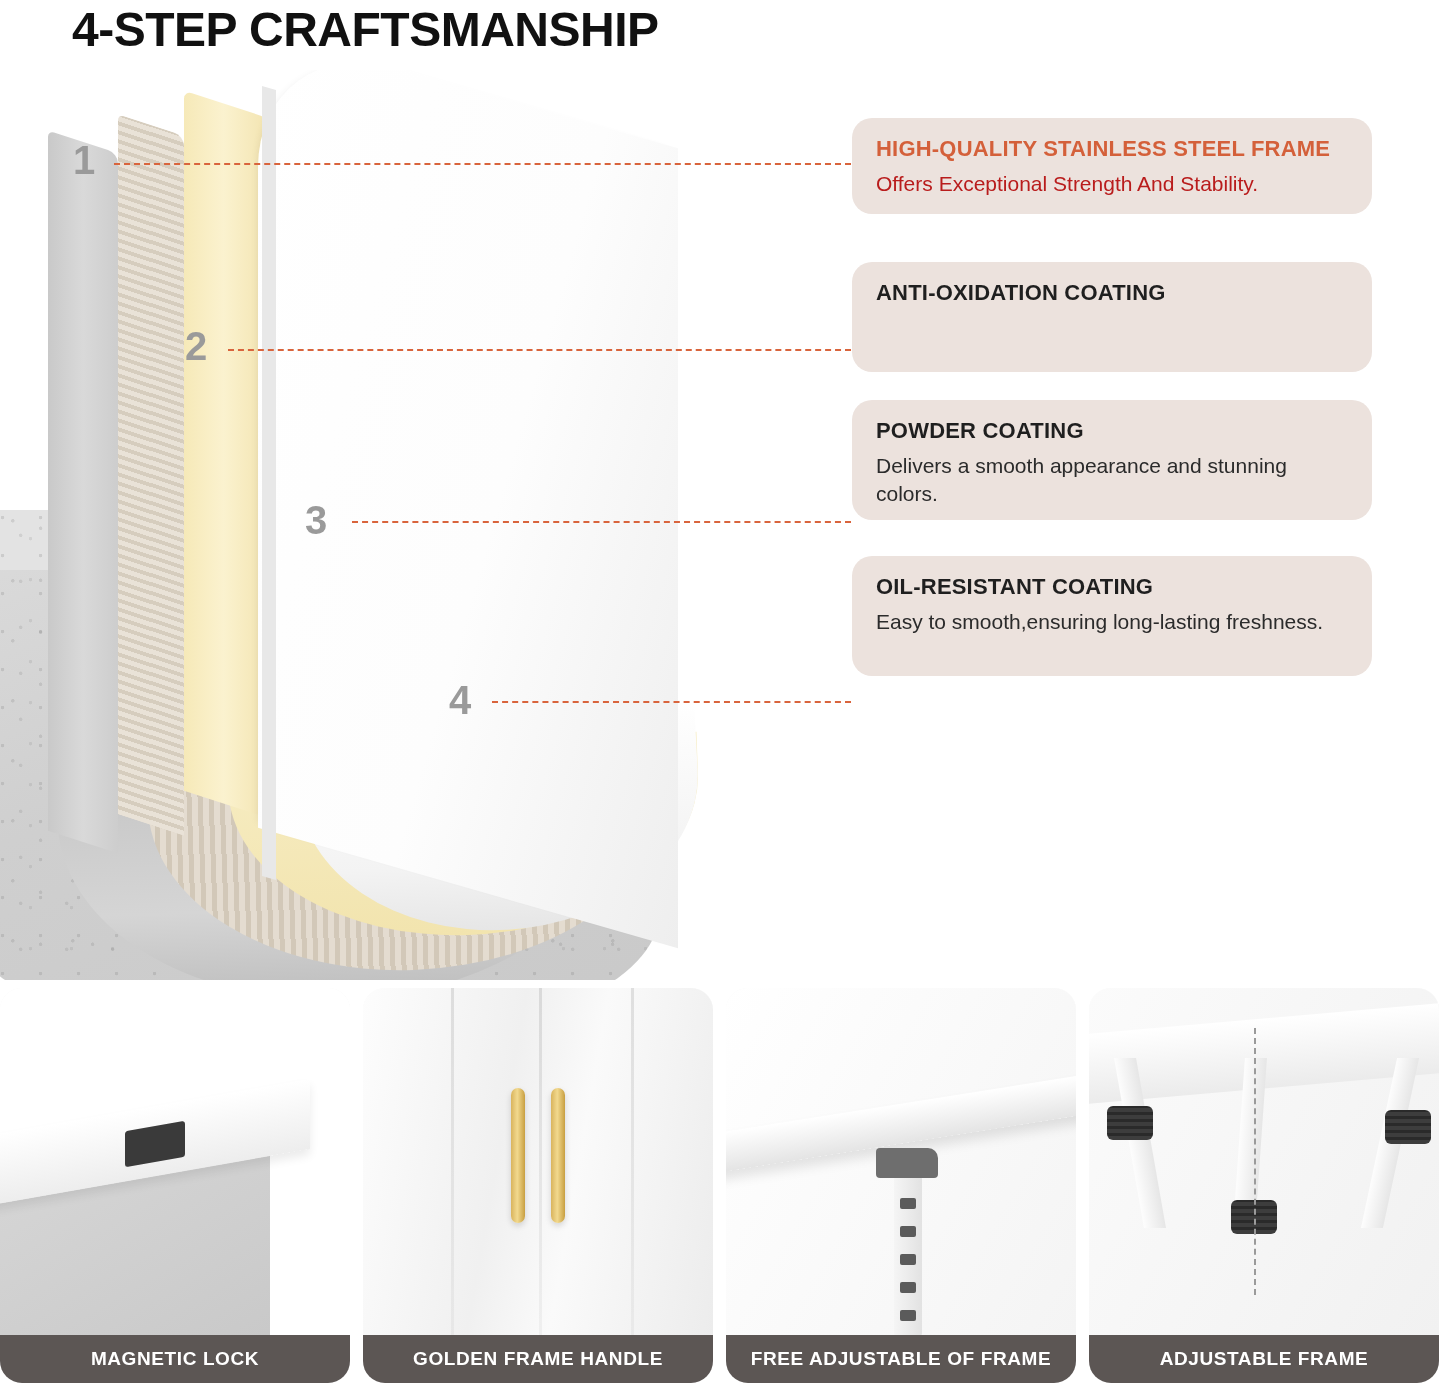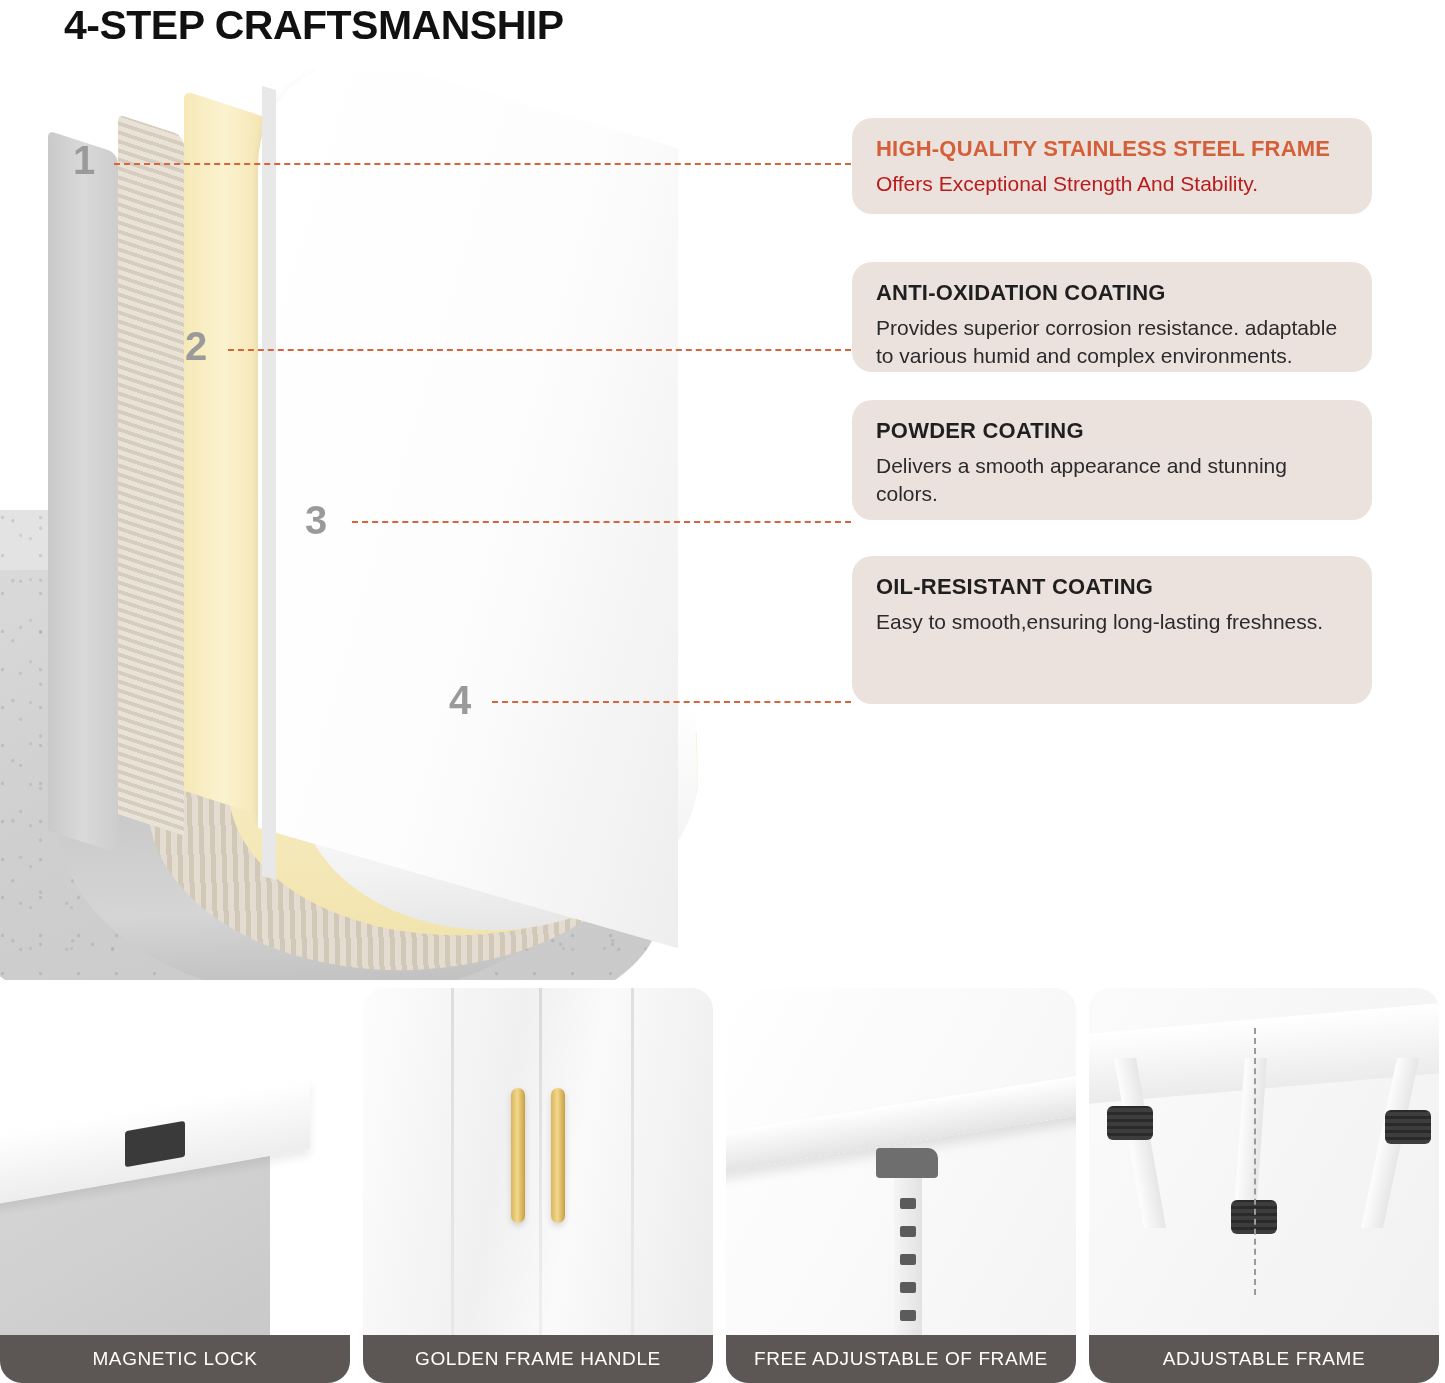--- a/index.html
+++ b/index.html
@@ -12,23 +12,23 @@
     height: 1383px;
     font-family: "Liberation Sans", sans-serif;
     color: #1a1a1a;
     position: relative;
     overflow: hidden;
   }
 
   
   .title {
     position: absolute;
-    left: 64px;
+    left: 72px;
     top: 2px;
-    font-size: 41px;
+    font-size: 48px;
     font-weight: bold;
     letter-spacing: -0.5px;
     color: #111111;
     white-space: nowrap;
   }
 
   
   .illustration {
     position: absolute;
     left: 0;
@@ -251,21 +251,21 @@
   }
   .feature .caption {
     position: absolute;
     left: 0;
     right: 0;
     bottom: 0;
     height: 48px;
     background: #5c5654;
     color: #ffffff;
     font-size: 19px;
-    font-weight: normal;
+    font-weight: bold;
     letter-spacing: .6px;
     display: flex;
     align-items: center;
     justify-content: center;
   }
 
   
   .f1-wall {
     position: absolute; left: -10px; top: 150px; width: 280px; height: 250px;
     background: linear-gradient(160deg, #d6d6d6 0%, #c8c8c8 100%);
@@ -378,29 +378,28 @@
 
 <div class="callouts">
 
   <div class="callout accent" style="height:96px;">
     <p class="c-title">HIGH-QUALITY STAINLESS STEEL FRAME</p>
     <p class="c-body">Offers Exceptional Strength And Stability.</p>
   </div>
 
   <div class="callout" style="height:110px; margin-top:48px;">
     <p class="c-title">ANTI-OXIDATION COATING</p>
-    <p class="c-body">Provides superior corrosion resistance. adaptable to various humid and complex environments.</p>
   </div>
 
   <div class="callout" style="height:120px; margin-top:28px;">
     <p class="c-title">POWDER COATING</p>
     <p class="c-body">Delivers a smooth appearance and stunning colors.</p>
   </div>
 
-  <div class="callout" style="height:148px; margin-top:36px;">
+  <div class="callout" style="height:120px; margin-top:36px;">
     <p class="c-title">OIL-RESISTANT COATING</p>
     <p class="c-body">Easy to smooth,ensuring long-lasting freshness.</p>
   </div>
 
 </div>
 
 <div class="features">
 
   <div class="feature">
     <div class="photo">

